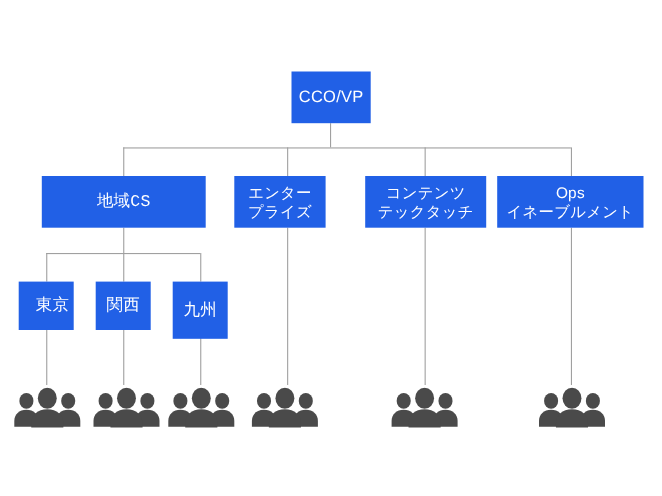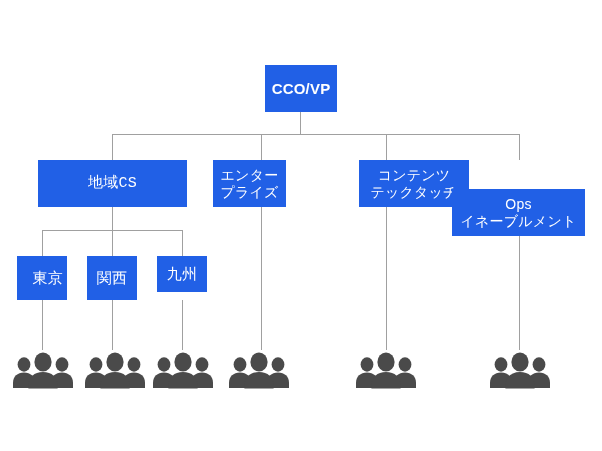--- a/index.html
+++ b/index.html
@@ -73,52 +73,52 @@
   <div class="connector v" style="left:182px; top:230px; height:26px;"></div>
 
   <div class="connector v" style="left:42px; top:300px; height:50px;"></div>
   <div class="connector v" style="left:112px; top:300px; height:50px;"></div>
   <div class="connector v" style="left:182px; top:300px; height:50px;"></div>
 
   <div class="connector v" style="left:261px; top:207px; height:143px;"></div>
   <div class="connector v" style="left:386px; top:207px; height:143px;"></div>
   <div class="connector v" style="left:519px; top:207px; height:143px;"></div>
 
-  <div class="node" style="left:265px; top:65px; width:72px; height:47px; font-size:15px;font-weight:bold;">
+  <div class="node" style="left:265px; top:65px; width:72px; height:47px; font-size:15px;">
     <span class="node-label">CCO/VP</span>
   </div>
 
   <div class="node" style="left:38px; top:160px; width:149px; height:47px; font-size:15px;font-family:Liberation Mono, monospace;">
     <span class="node-label">地域CS</span>
   </div>
 
-  <div class="node" style="left:213px; top:160px; width:73px; height:47px; font-size:14px;">
+  <div class="node" style="left:213px; top:160px; width:83px; height:47px; font-size:14px;">
     <span class="node-label">エンター
 プライズ</span>
   </div>
 
-  <div class="node" style="left:332px; top:160px; width:110px; height:47px; font-size:14px;margin-left:27px;">
+  <div class="node" style="left:332px; top:160px; width:110px; height:47px; font-size:14px;">
     <span class="node-label">コンテンツ
 テックタッチ</span>
   </div>
 
-  <div class="node" style="left:452px; top:160px; width:133px; height:47px; font-size:14px;margin-top:29px;">
+  <div class="node" style="left:452px; top:160px; width:133px; height:47px; font-size:14px;">
     <span class="node-label">Ops
 イネーブルメント</span>
   </div>
 
   <div class="node" style="left:17px; top:256px; width:50px; height:44px; font-size:15px;justify-content:flex-end;">
     <span class="node-label">東京</span>
   </div>
 
   <div class="node" style="left:87px; top:256px; width:50px; height:44px; font-size:15px;text-align:right;">
     <span class="node-label">関西</span>
   </div>
 
-  <div class="node" style="left:157px; top:256px; width:50px; height:36px; font-size:15px;">
+  <div class="node" style="left:157px; top:256px; width:50px; height:52px; font-size:15px;">
     <span class="node-label">九州</span>
   </div>
 
   <div class="people" style="left:12px; top:352px;">
     <svg width="62" height="38" viewBox="0 0 62 38" aria-hidden="true">
       <g fill="#4a4a4a">
         <ellipse cx="12" cy="12.5" rx="6.4" ry="7.2"></ellipse>
         <path d="M12 20.5c-6.6 0-11 4.2-11 10.2V36h22v-5.3c0-6-4.4-10.2-11-10.2z"></path>
         <ellipse cx="50" cy="12.5" rx="6.4" ry="7.2"></ellipse>
         <path d="M50 20.5c-6.6 0-11 4.2-11 10.2V36h22v-5.3c0-6-4.4-10.2-11-10.2z"></path>

